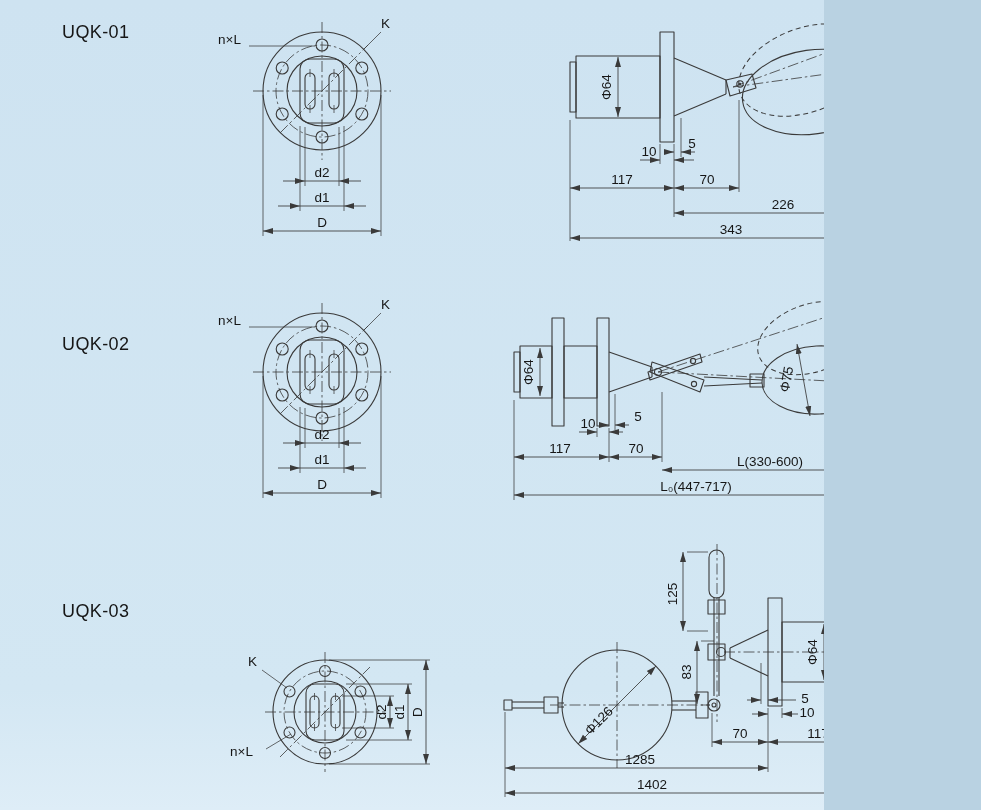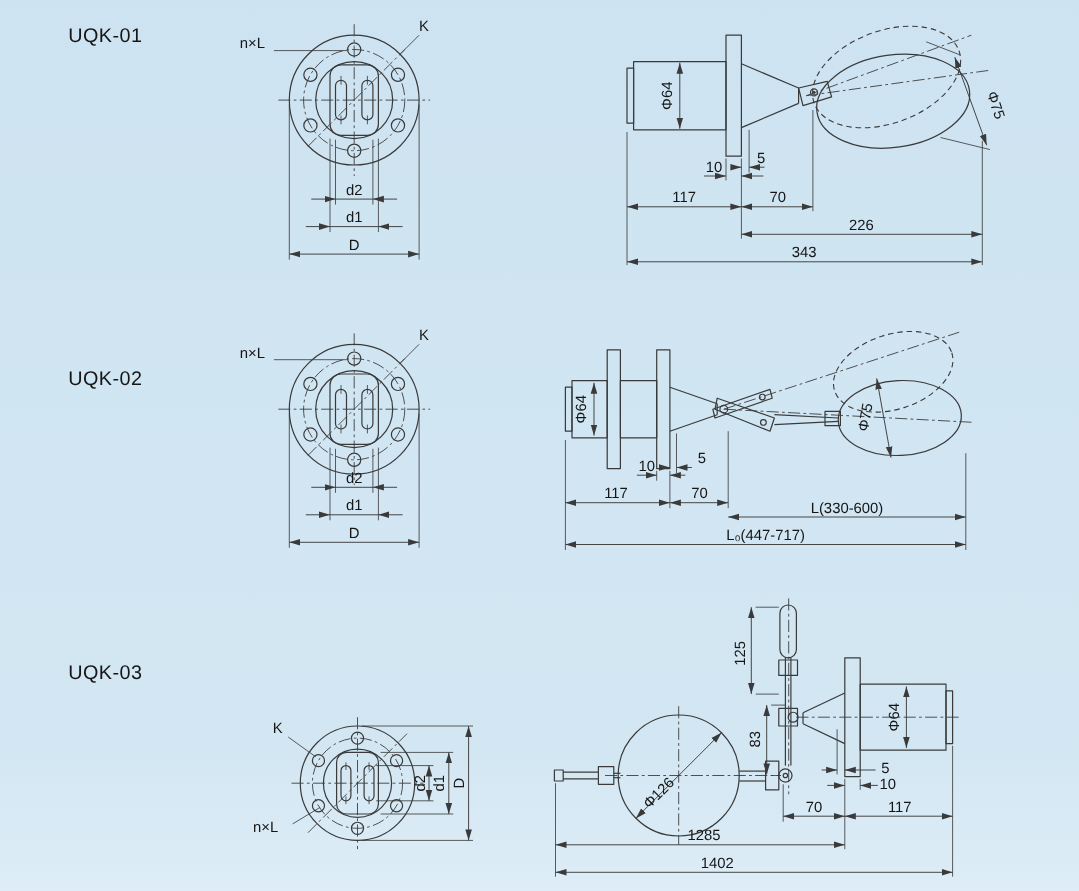--- a/index.html
+++ b/index.html
@@ -1,16 +1,16 @@
 <!DOCTYPE html>
 <html><head>
 <meta charset="utf-8">
 <style>
   html,body{margin:0;padding:0;background:#b9d2e2;}
-  .canvas{position:relative;width:981px;height:810px;background:linear-gradient(180deg,#cee3f1 0%,#d3e7f3 85%,#deedf7 100%);overflow:hidden;font-family:"Liberation Sans","DejaVu Sans",sans-serif;}
+  .canvas{position:relative;width:824px;height:810px;background:linear-gradient(180deg,#cee3f1 0%,#d3e7f3 85%,#deedf7 100%);overflow:hidden;font-family:"Liberation Sans","DejaVu Sans",sans-serif;}
   svg{position:absolute;inset:0;}
   .ln{fill:none;stroke:#3a3a3a;stroke-width:1.1;stroke-linejoin:round;}
   .cl{fill:none;stroke:#3a3a3a;stroke-width:.8;stroke-dasharray:11 3 2.5 3;}
   .dsh{fill:none;stroke:#3a3a3a;stroke-width:1;stroke-dasharray:5 3.5;}
   .ext{stroke:#3a3a3a;stroke-width:.75;}
   .pl{stroke:#3a3a3a;stroke-width:.85;fill:none;}
   .dim{stroke:#3a3a3a;stroke-width:.85;fill:none;marker-start:url(#ar);marker-end:url(#ar);}
   .dt{stroke:#3a3a3a;stroke-width:.85;fill:none;marker-end:url(#ar);}
   text{fill:#161616;}
   .lbl{font-size:13.5px;}

